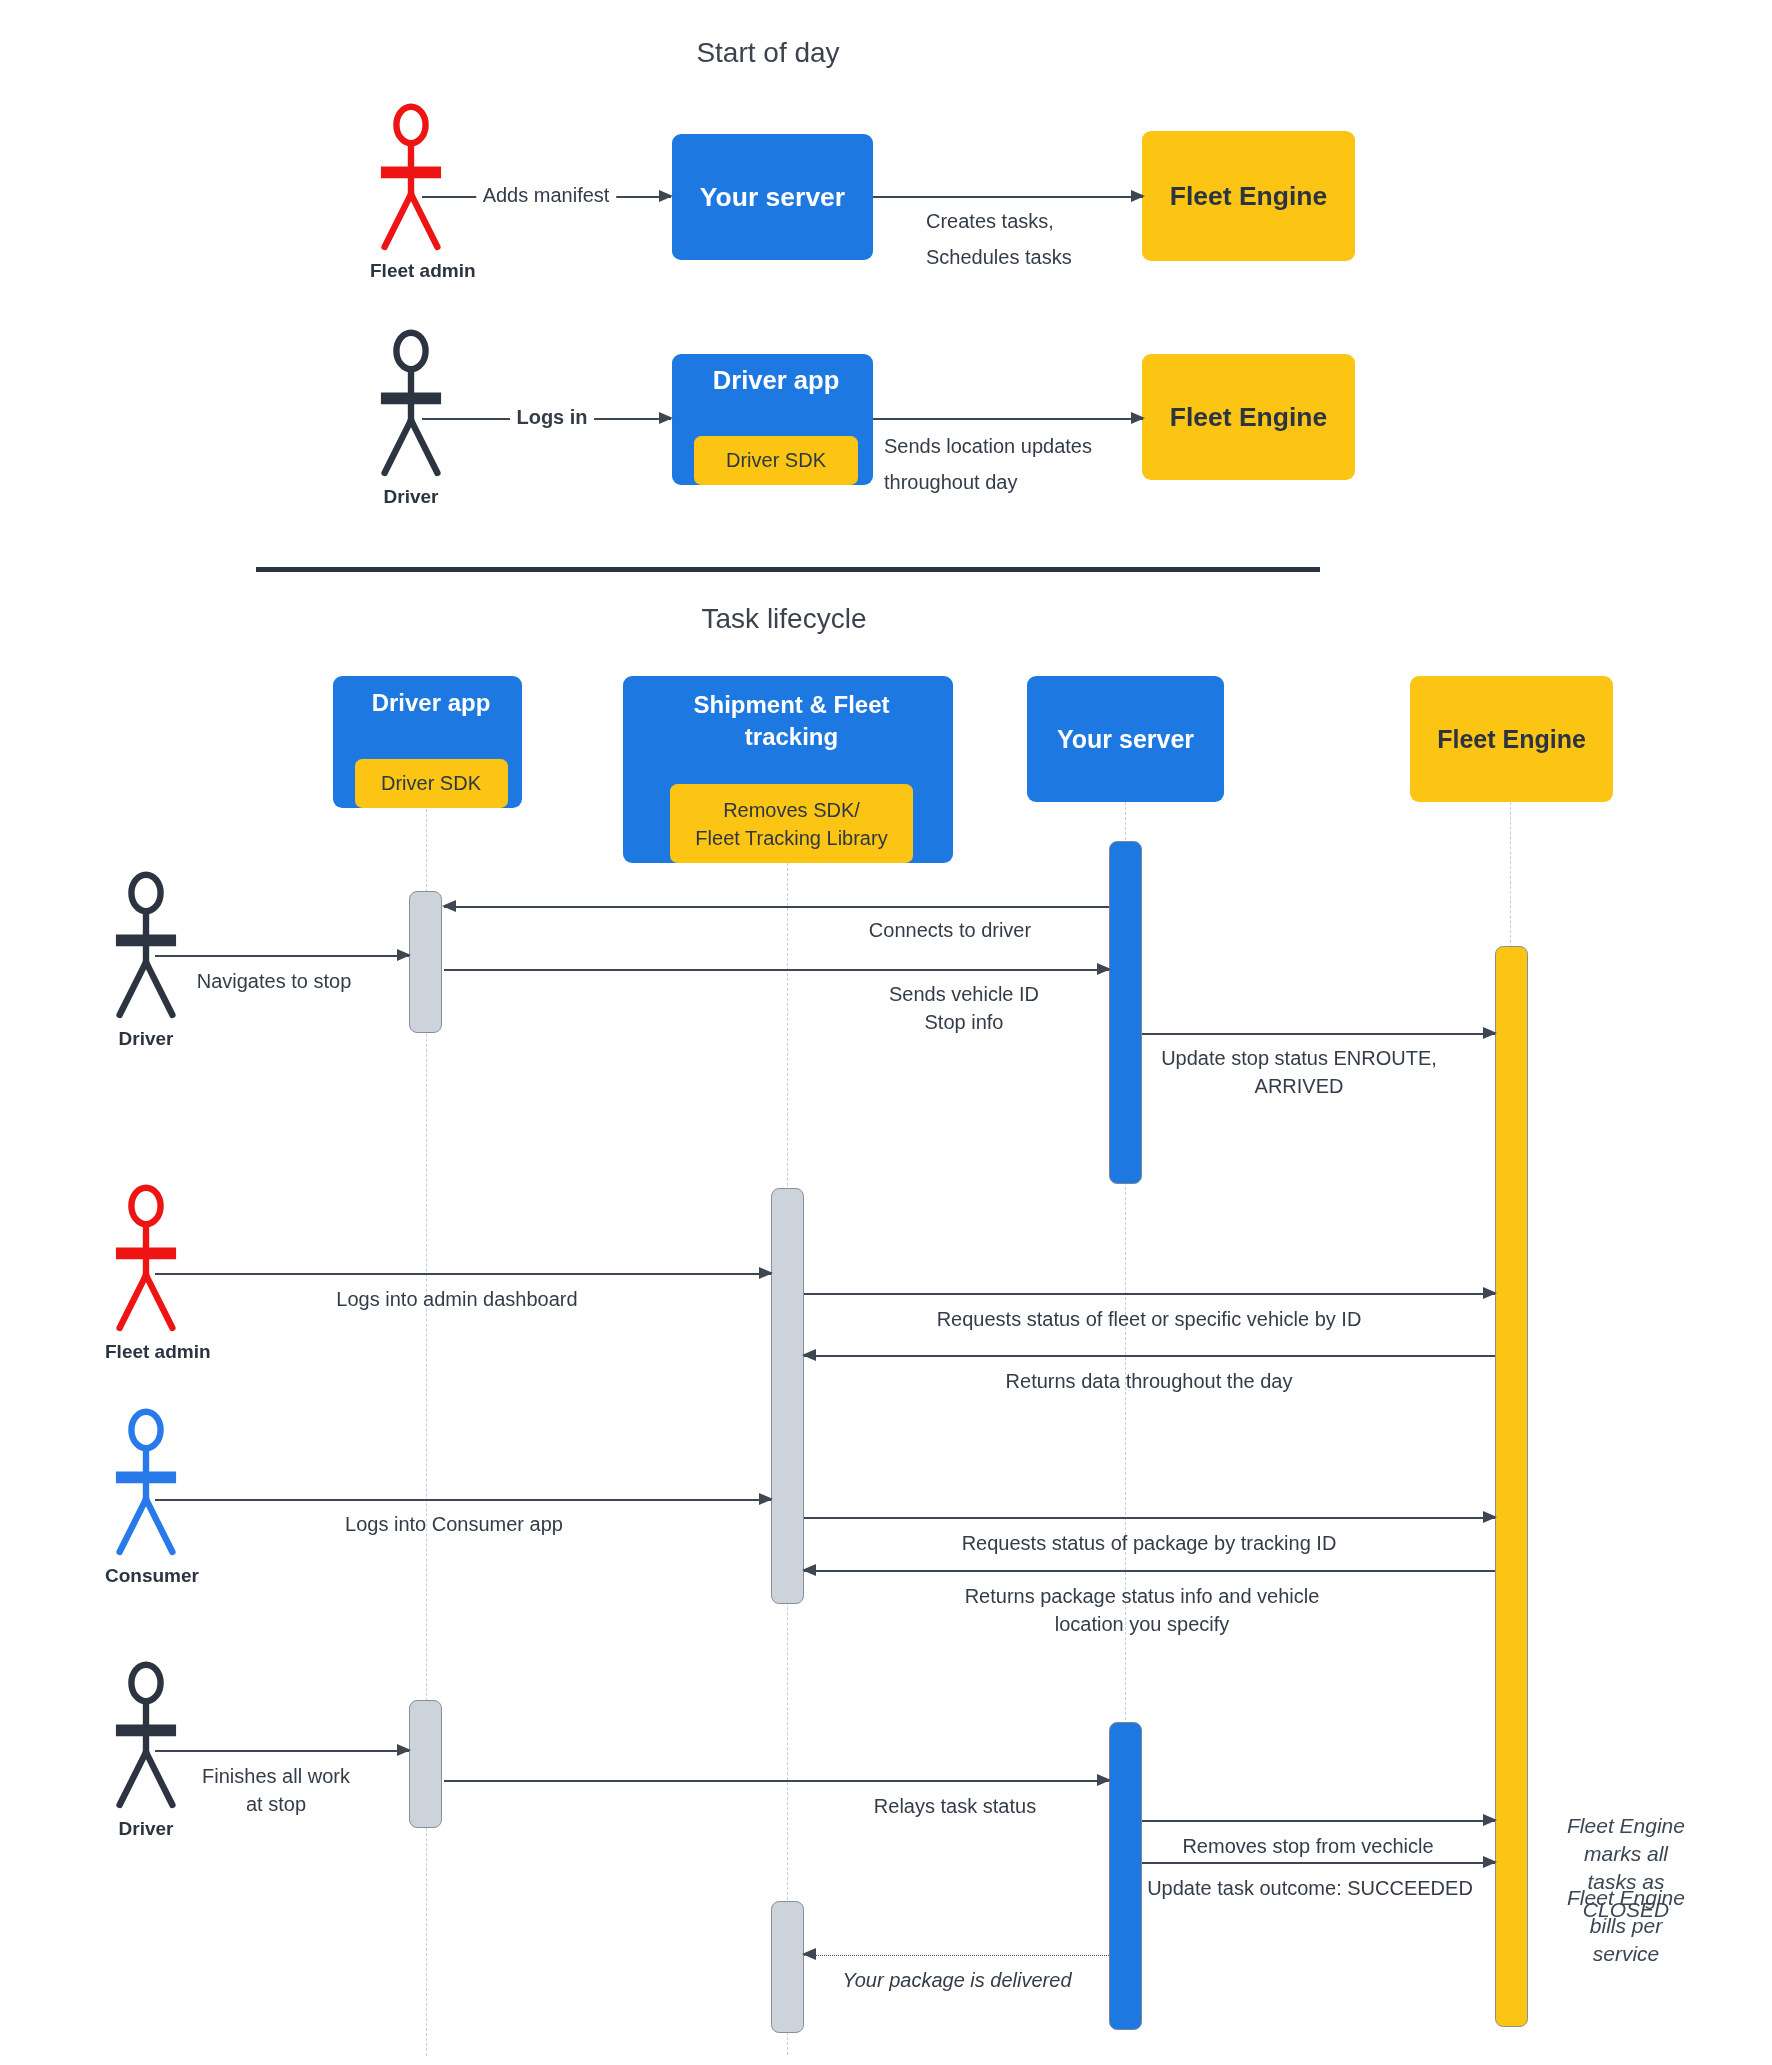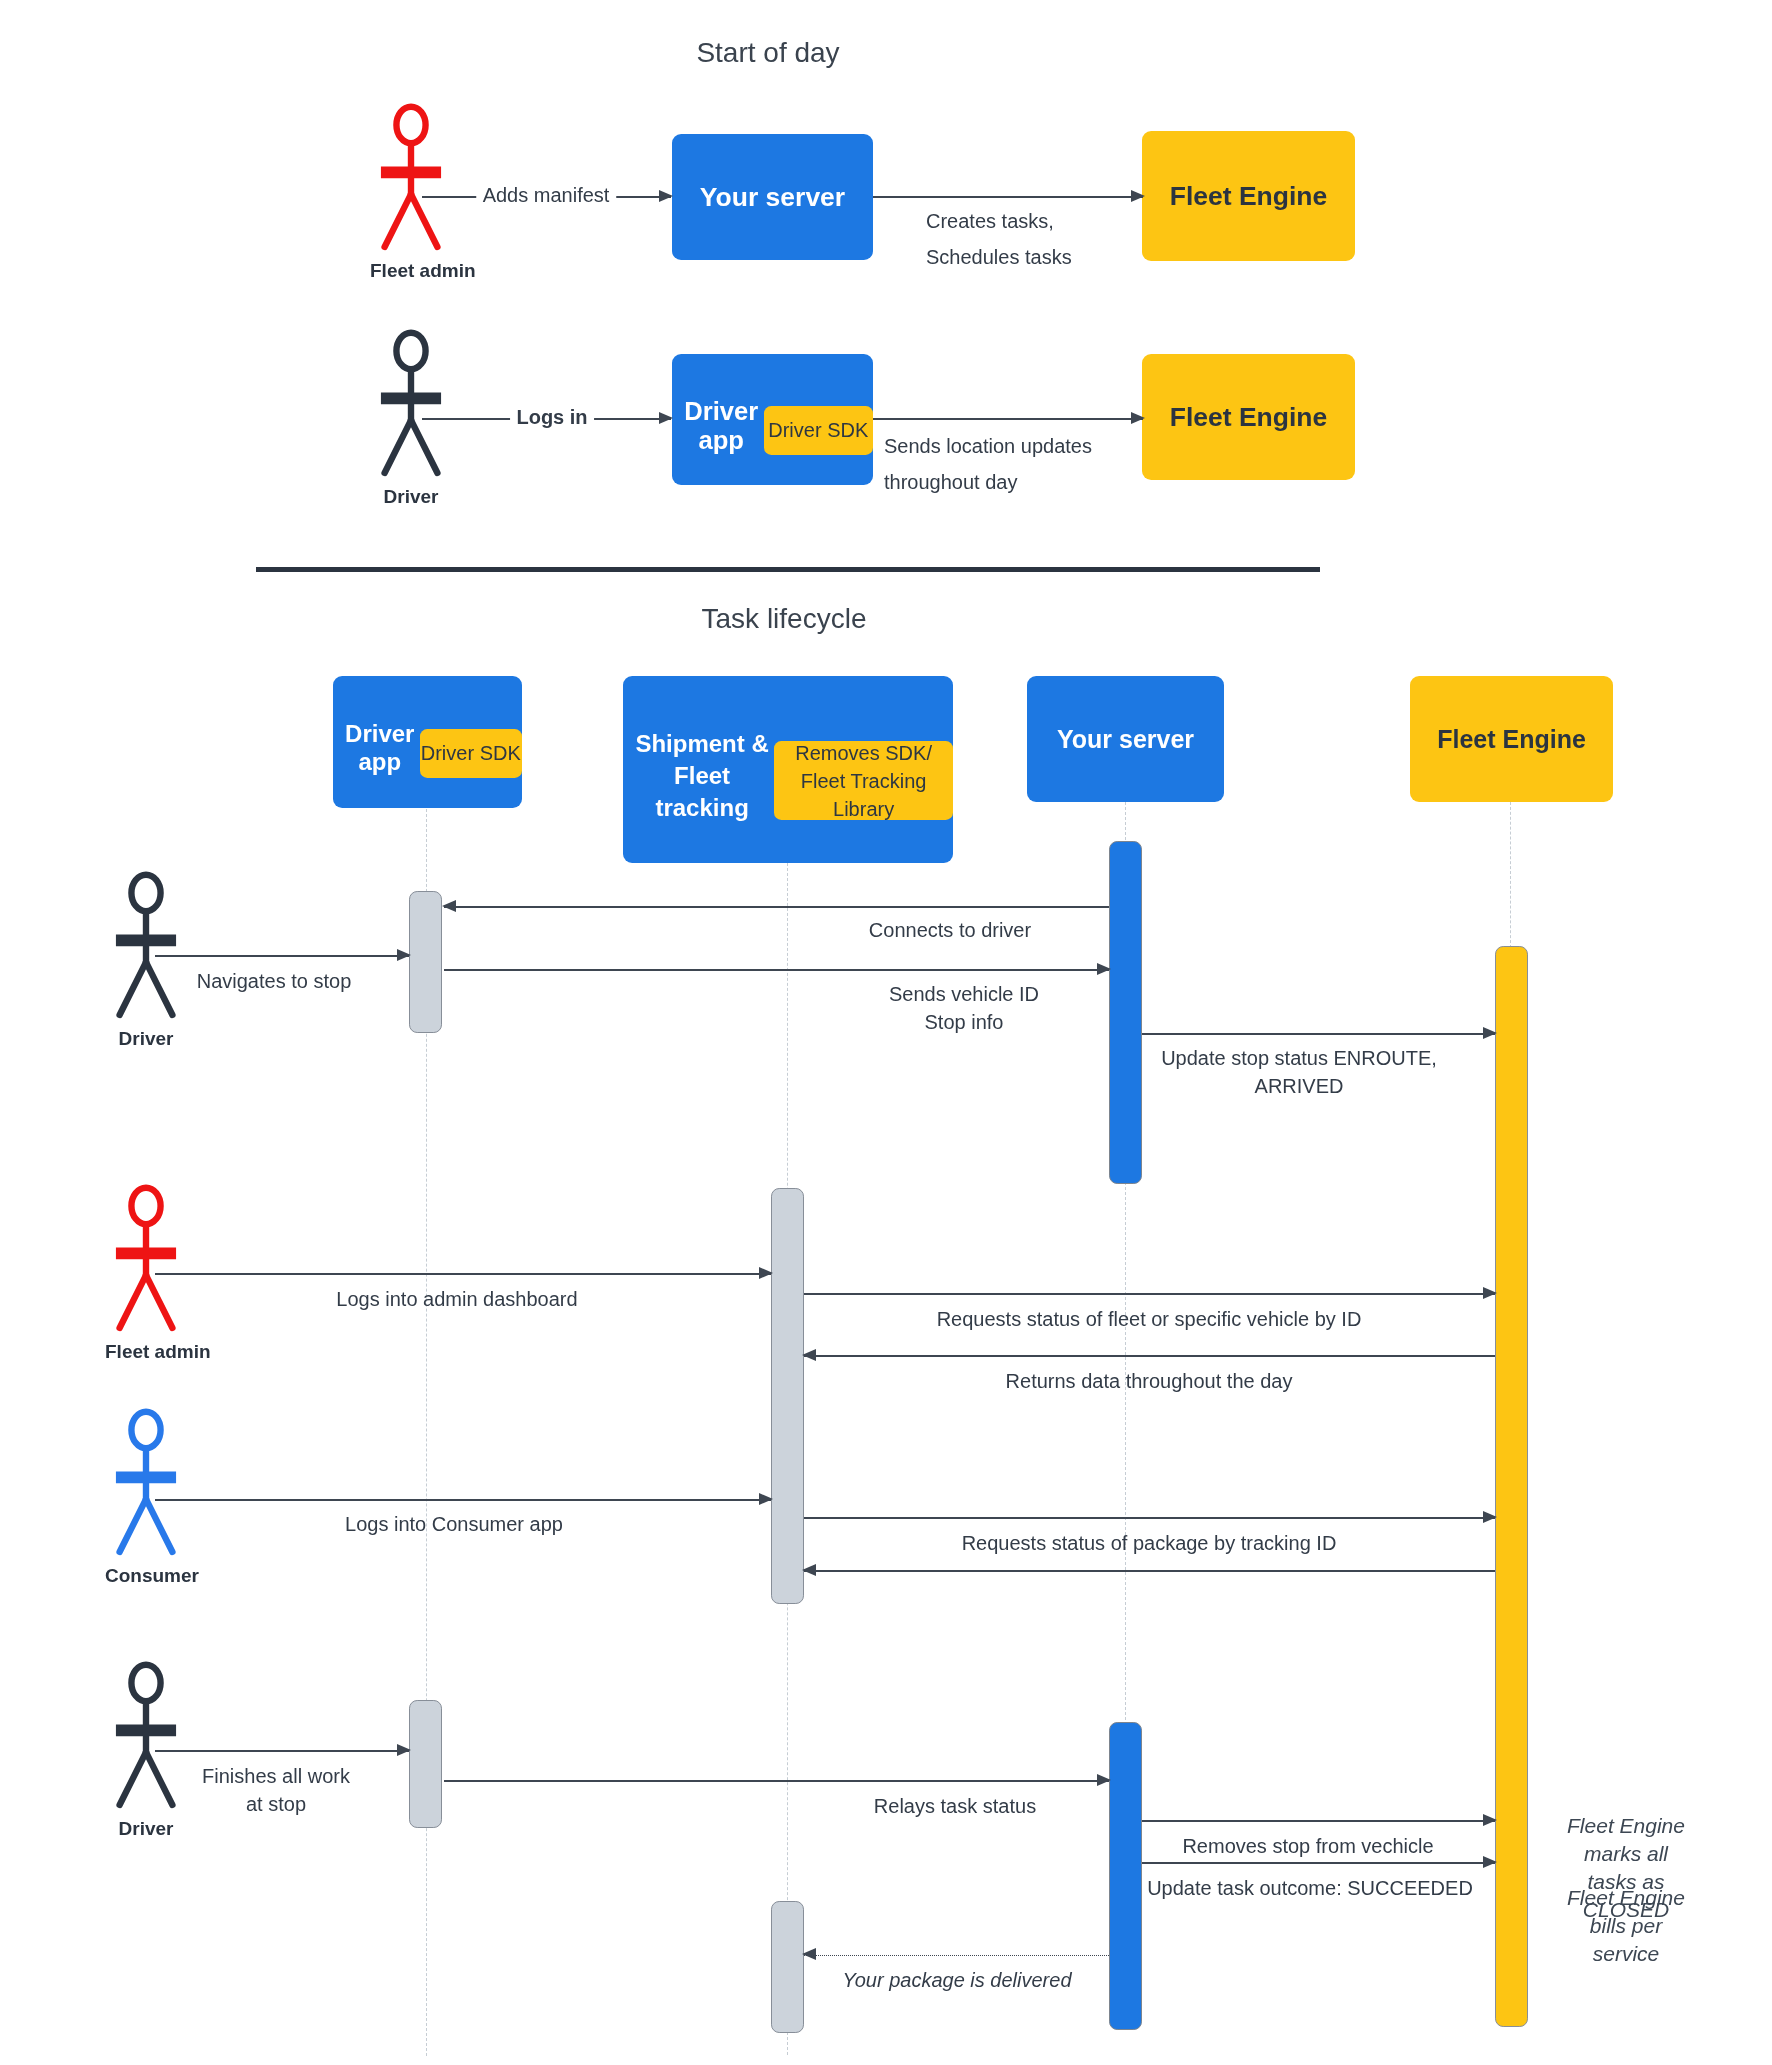--- a/index.html
+++ b/index.html
@@ -8,21 +8,21 @@
     --act-gray:#ccd3db; --act-border:#878e98; --lifeline:#c6cdd4;
   }
   html,body{margin:0;padding:0;background:#fff;}
   #canvas{position:relative;width:1773px;height:2065px;background:#fff;
     font-family:"Liberation Sans",sans-serif;color:var(--text);overflow:hidden;}
   .title{position:absolute;transform:translateX(-50%);font-size:28px;color:#3a434e;white-space:nowrap;}
   .box{position:absolute;border-radius:9.1px;display:flex;align-items:center;justify-content:center;
     text-align:center;font-weight:bold;white-space:pre-line;box-sizing:border-box;}
   .box.blue{background:var(--blue);color:#fff;}
   .box.yellow{background:var(--yellow);color:var(--dark);}
-  .box.col{flex-direction:row;justify-content:center;padding-left:7px;}
+  .box.col{flex-direction:column;justify-content:space-between;padding-left:7px;}
   .box-title{font-weight:bold;white-space:pre-line;text-align:center;}
   .chip{background:var(--yellow);color:#2e3742;border-radius:7.3px;display:flex;align-items:center;
     justify-content:center;text-align:center;font-weight:normal;white-space:pre-line;box-sizing:border-box;}
   .lifeline{position:absolute;width:0;border-left:1.8px dashed var(--lifeline);z-index:1;}
   .act{position:absolute;width:33px;border:1.8px solid var(--act-border);border-radius:8.2px;box-sizing:border-box;z-index:2;}
   .act.gray{background:var(--act-gray);}
   .act.blue{background:var(--blue);border-color:#7d858f;}
   .act.yellow{background:var(--yellow);}
   .arrow{position:absolute;height:0;border-top:2.3px solid var(--arrow);color:var(--arrow);z-index:3;}
   .arrow.dotted{border-top-style:dotted;border-top-width:1.8px;}
@@ -170,20 +170,22 @@
   <div class="arrow left" style="left:804px;top:1355px;width:691px;"></div>
   <div class="lbl" style="left:1149px;top:1367px;">Returns data throughout the day</div>
 
   <div class="arrow right" style="left:155px;top:1499px;width:616px;"></div>
   <div class="lbl" style="left:454px;top:1510px;">Logs into Consumer app</div>
 
   <div class="arrow right" style="left:804px;top:1517px;width:691px;"></div>
   <div class="lbl" style="left:1149px;top:1529px;">Requests status of package  by tracking ID</div>
 
   <div class="arrow left" style="left:804px;top:1570px;width:691px;"></div>
+  <div class="lbl" style="left:1142px;top:1582px;">Returns package status info and vehicle
+location you specify</div>
 
   <div class="arrow right" style="left:155px;top:1750px;width:254px;"></div>
   <div class="lbl" style="left:276px;top:1762px;">Finishes all work
 at stop</div>
 
   <div class="arrow right" style="left:444px;top:1780px;width:665px;"></div>
   <div class="lbl" style="left:955px;top:1792px;">Relays task status</div>
 
   <div class="arrow right" style="left:1142px;top:1820px;width:353px;"></div>
   <div class="lbl" style="left:1308px;top:1832px;">Removes stop from vechicle</div>

